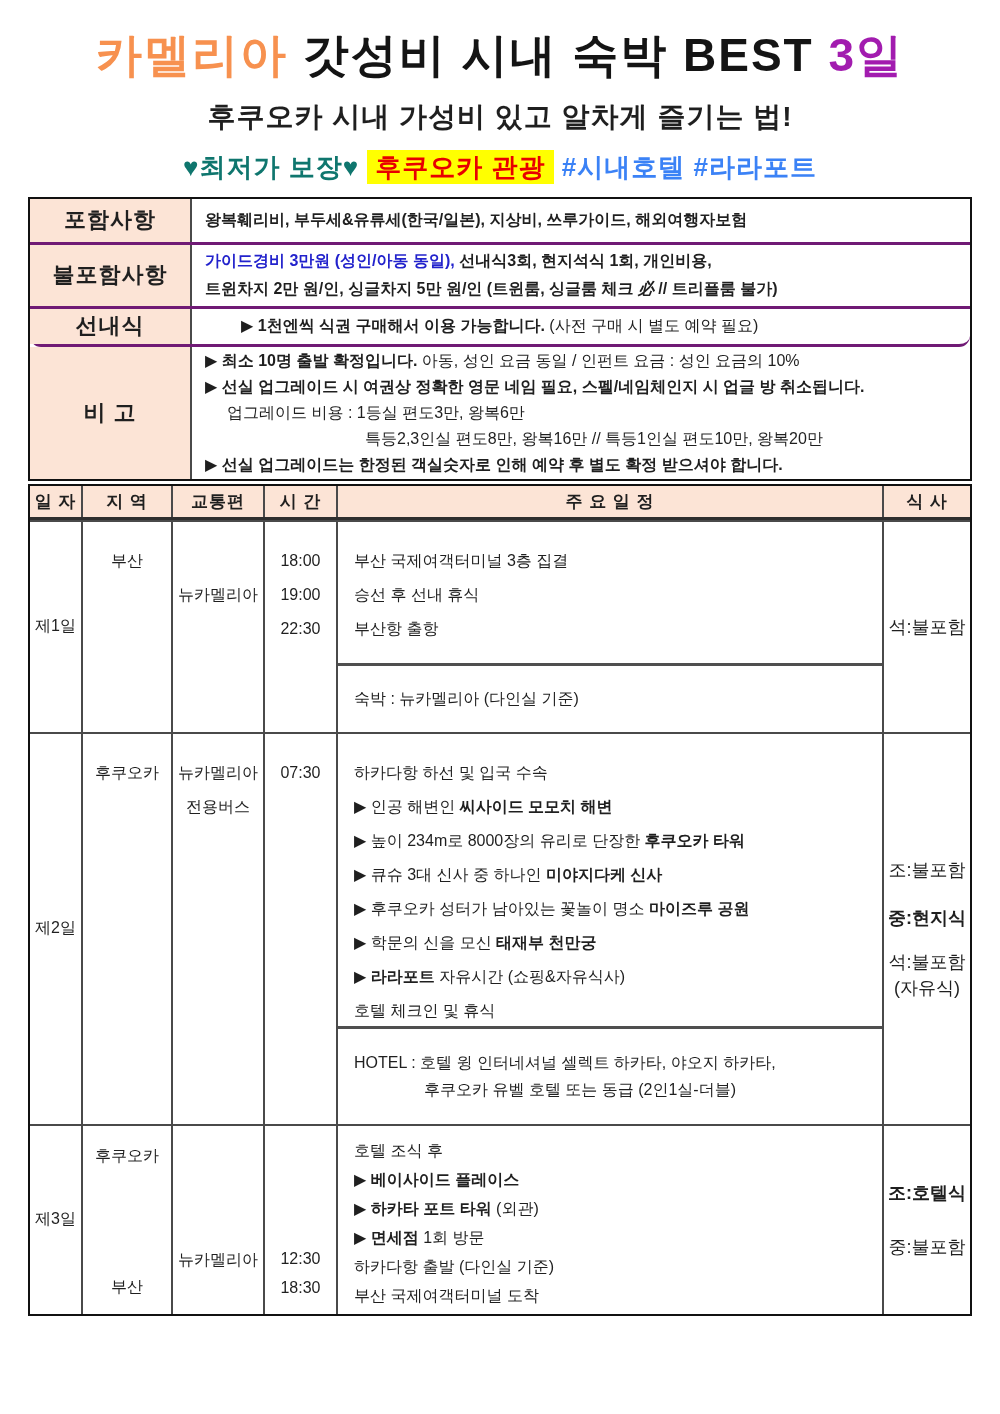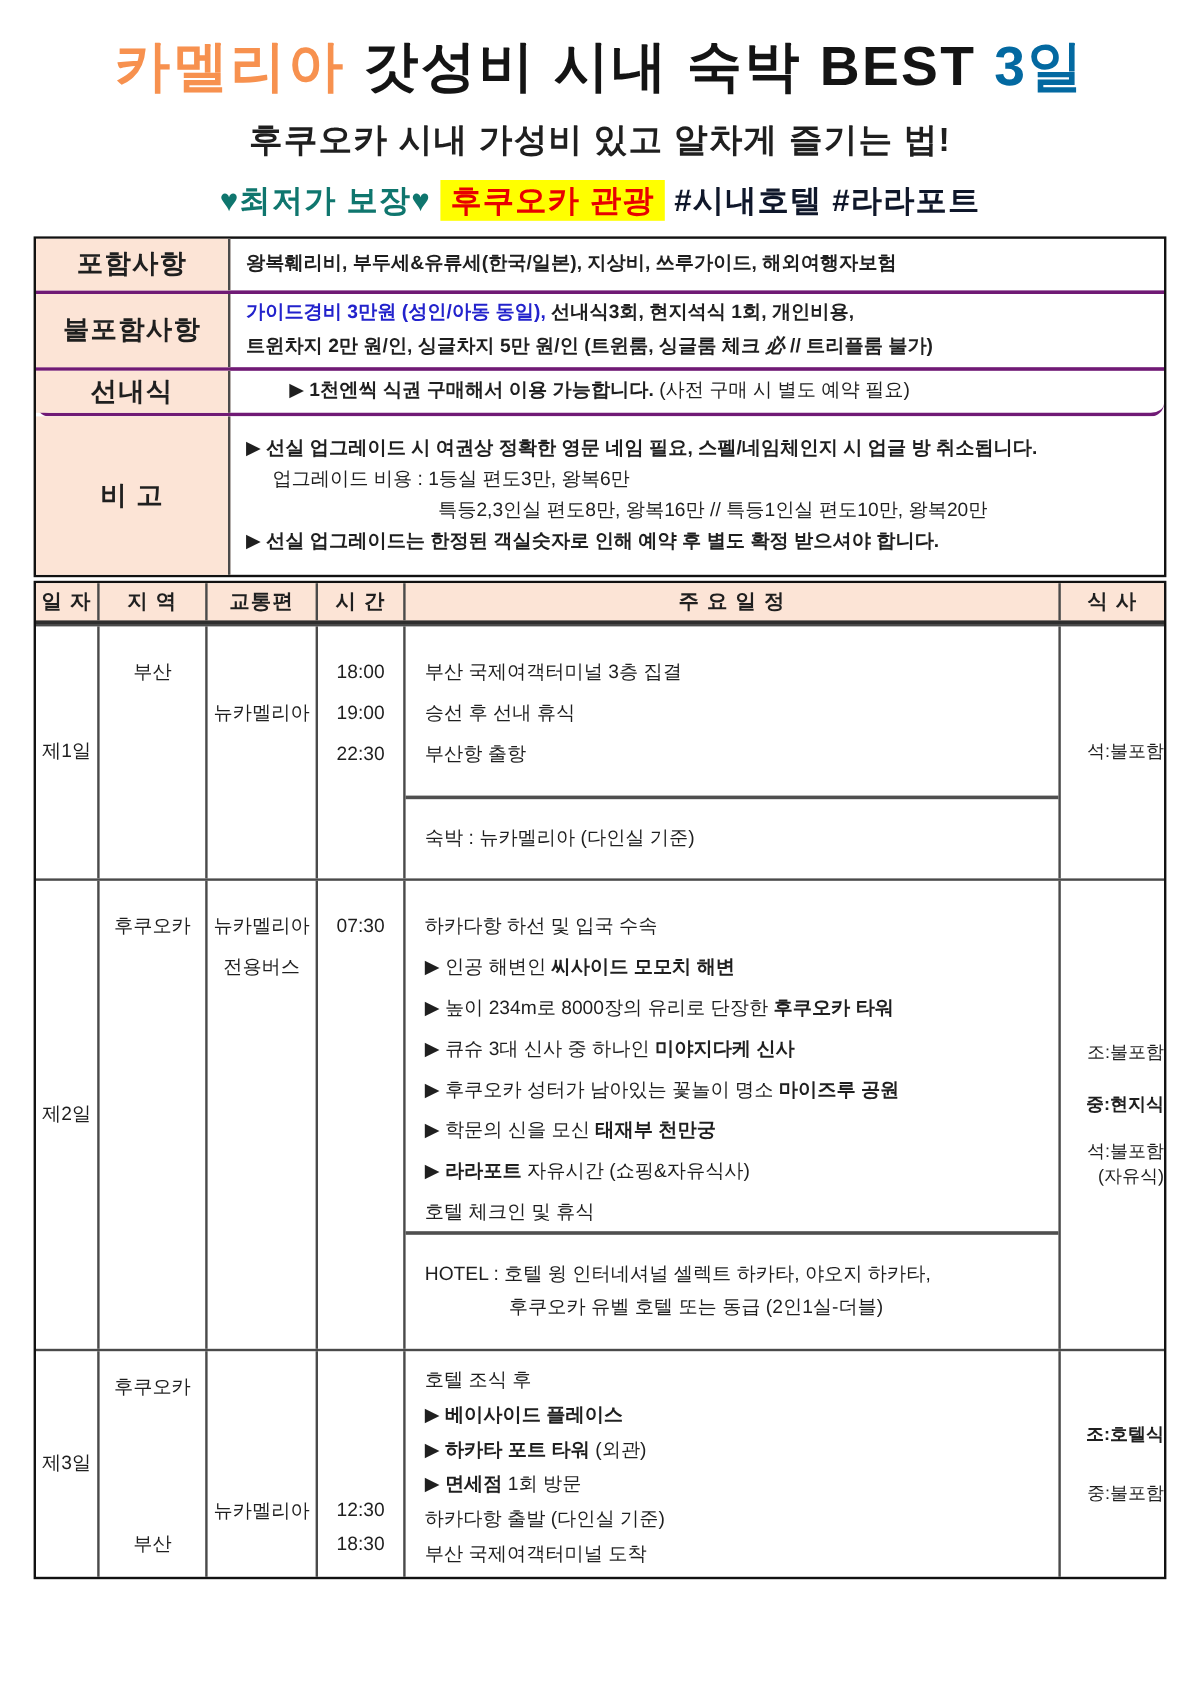--- a/index.html
+++ b/index.html
@@ -42,21 +42,21 @@
   }
   .hcell:last-child, .cell:last-child { border-right:none; }
   .day-row { display:flex; border-top:2px solid #4a4a4a; }
   .day-row:first-of-type { border-top:none; }
   .cell { border-right:2px solid #4a4a4a; font-size:16px; }
   .c-day   { width:53px; flex:none; display:flex; align-items:center; justify-content:center; }
   .c-region{ width:90px; flex:none; text-align:center; }
   .c-trans { width:92px; flex:none; text-align:center; }
   .c-time  { width:73px; flex:none; text-align:center; }
   .c-main  { flex:1; display:flex; flex-direction:column; }
-  .c-meal  { width:86px; flex:none; display:flex; flex-direction:column; align-items:flex-end; justify-content:center; font-size:15px; }
+  .c-meal  { width:86px; flex:none; display:flex; flex-direction:column; align-items:center; justify-content:center; font-size:18px; }
   .h-day1 { height:212px; }
   .h-day2 { height:392px; }
   .h-day3 { height:190px; }
   .sched-line { line-height:34px; min-height:34px; white-space:nowrap; }
   .sched-line.sm { line-height:29px; min-height:29px; }
   .pt { padding-top:22px; }
   .pt2 { padding-top:56px; }
   .pt3 { padding-top:10px; }
   .main-block { padding-left:16px; }
   .d1-main { height:141px; }
@@ -72,23 +72,23 @@
   .mb24 { margin-bottom:24px; }
   .mb20 { margin-bottom:20px; }
   .mb2 { margin-bottom:2px; }
   .mb30 { margin-bottom:30px; }
 </style>
 </head>
 <body>
 
 <div class="page">
 
-  <div class="title"><span style="color: rgb(247, 145, 79);">카멜리아 </span><span style="color: rgb(20, 20, 20);">갓성비 시내 숙박 BEST </span><span style="color: #0369a1; text-align: right;">3일</span></div>
+  <div class="title"><span style="color: rgb(247, 145, 79);">카멜리아 </span><span style="color: rgb(20, 20, 20);">갓성비 시내 숙박 BEST </span><span style="color: #a21caf; text-align: right;">3일</span></div>
   <div class="subtitle">후쿠오카 시내 가성비 있고 알차게 즐기는 법!</div>
-  <div class="tagline"><span style="color: #0f766e;">♥최저가 보장♥ </span><span class="seg-pad" style="color: rgb(232, 0, 0); background-color: rgb(255, 255, 0);">후쿠오카 관광</span><span style="color: #0f172a;"> #시내호텔 #라라포트</span></div>
+  <div class="tagline"><span style="color: #0f766e;">♥최저가 보장♥ </span><span class="seg-pad" style="color: rgb(232, 0, 0); background-color: rgb(255, 255, 0);">후쿠오카 관광</span><span style="color: #3b82f6;"> #시내호텔 #라라포트</span></div>
 
   <div class="info-table">
     <div class="irow h-r0">
       <div class="ilabel">포함사항</div>
       <div class="icontent">
         <div class="iline"><span style="font-weight: 800;">왕복훼리비, 부두세&amp;유류세(한국/일본), 지상비, 쓰루가이드, 해외여행자보험</span></div>
       </div>
     </div>
     <div class="irow h-r1 r1">
       <div class="ilabel">불포함사항</div>
@@ -99,20 +99,21 @@
     </div>
     <div class="irow h-r2">
       <div class="ilabel">선내식</div>
       <div class="icontent">
         <div class="iline"><span style="font-weight: 800; padding-left: 36px;">▶ 1천엔씩 식권 구매해서 이용 가능합니다.</span><span> (사전 구매 시 별도 예약 필요)</span></div>
       </div>
     </div>
     <div class="irow h-r3">
       <div class="ilabel">비 고</div>
       <div class="icontent">
+        <div class="iline"><span style="font-weight: 800;">▶ 최소 10명 출발 확정입니다.</span><span> 아동, 성인 요금 동일 / 인펀트 요금 : 성인 요금의 10%</span></div>
         <div class="iline"><span style="font-weight: 800;">▶ 선실 업그레이드 시 여권상 정확한 영문 네임 필요, 스펠/네임체인지 시 업글 방 취소됩니다.</span></div>
         <div class="iline indent-1"><span>업그레이드 비용 : 1등실 편도3만, 왕복6만</span></div>
         <div class="iline indent-2"><span>특등2,3인실 편도8만, 왕복16만 // 특등1인실 편도10만, 왕복20만</span></div>
         <div class="iline"><span style="font-weight: 800;">▶ 선실 업그레이드는 한정된 객실숫자로 인해 예약 후 별도 확정 받으셔야 합니다.</span></div>
       </div>
     </div>
   </div>
 
   <div class="itin">
     <div class="itin-header">

